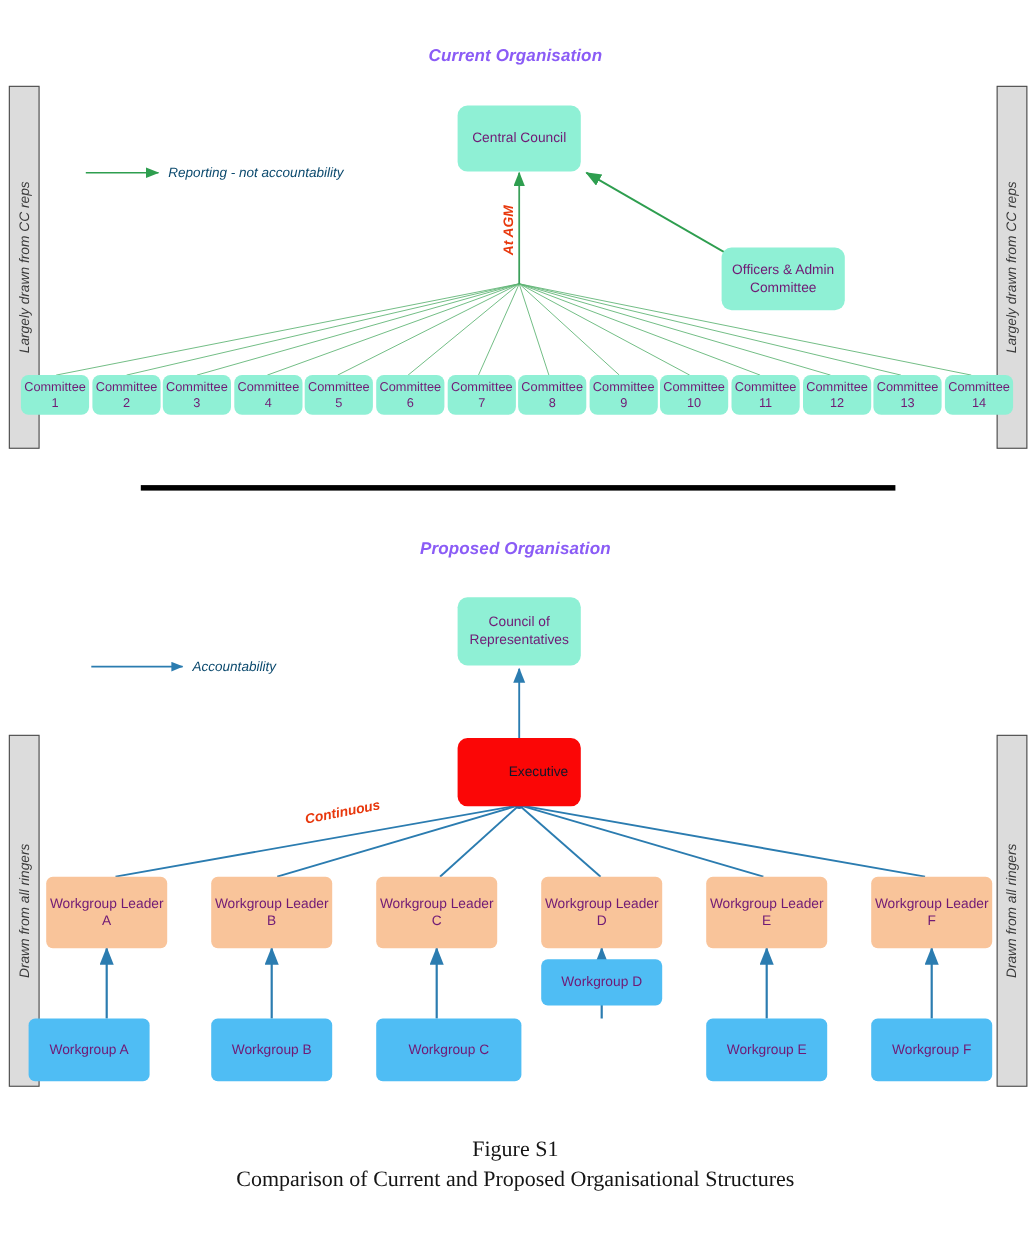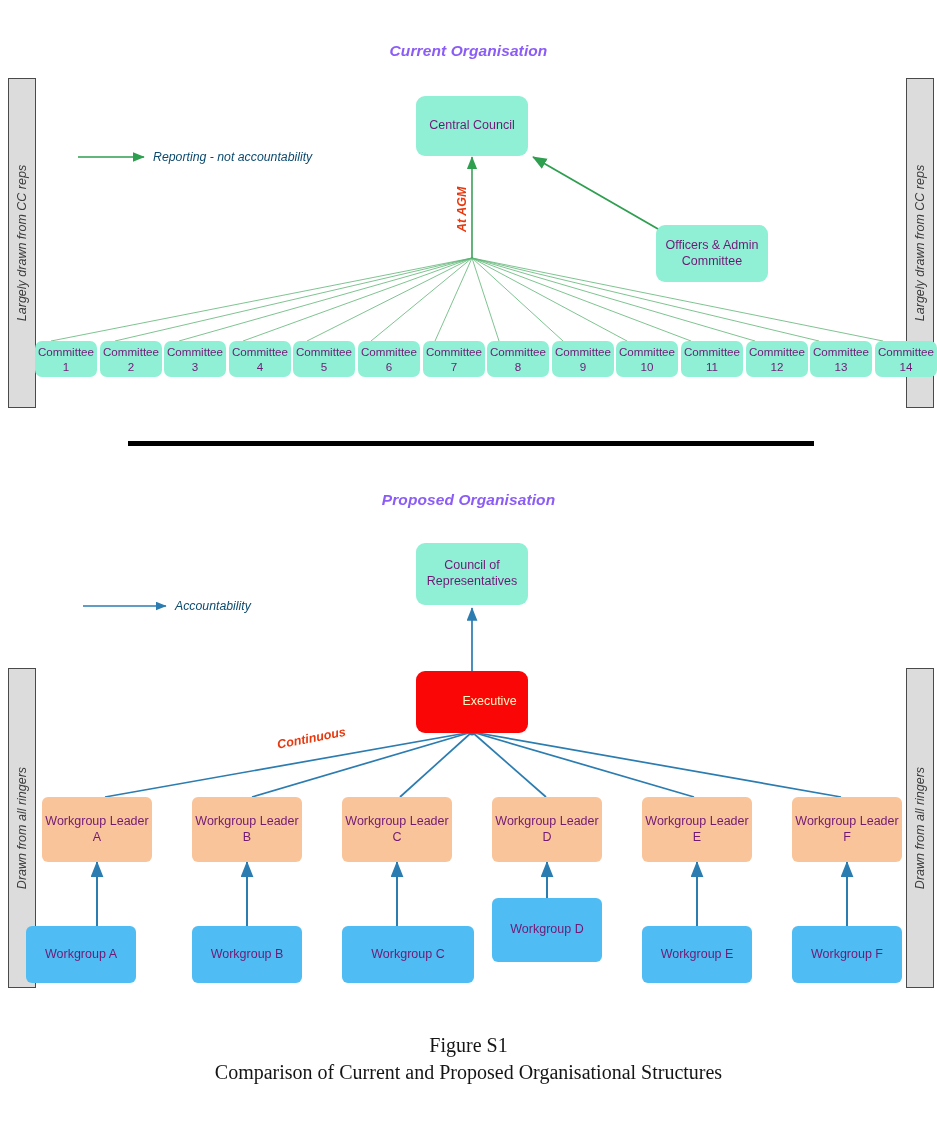--- a/index.html
+++ b/index.html
@@ -62,28 +62,27 @@
     justify-content: center;
     text-align: center;
     font-size: 12.5px;
     line-height: 1.25;
     color: #701a75;
     font-family: "Liberation Sans", sans-serif;
     z-index: 5;
   }
   .node.mint      { background: #8ff0d5; border-radius: 9px; }
   .node.mint-flat { background: #8ff0d5; border-radius: 7px; }
-  .node.red       { background: #fb0606; border-radius: 9px; color: #fef9c3; padding-left: 35px; }
+  .node.red       { background: #fb0606; border-radius: 9px; color: #0f172a; padding-left: 35px; }
   .node.peach     { background: #f9c49a; border-radius: 6px; }
   .node.blue      { background: #4fbdf4; border-radius: 6px; }
 
   .committee {
     font-size: 11.6px;
     line-height: 1.3;
-    margin-left: 16px;
   }
   .legend-text {
     font-size: 12.3px;
     font-style: italic;
     color: #0c4a6e;
     white-space: nowrap;
     font-family: "Liberation Sans", sans-serif;
   }
 
   
@@ -310,21 +309,21 @@
       <div class="node peach" style="left: 792px; top: 797px; width: 110px; height: 65px; flex-direction: column;">
         <span>Workgroup Leader</span>
         <span>F</span>
       </div>
     </div>
 
   <div id="workgroup-row">
       <div class="node blue" style="left: 26px; top: 926px; width: 110px; height: 57px;">Workgroup A</div>
       <div class="node blue" style="left: 192px; top: 926px; width: 110px; height: 57px;">Workgroup B</div>
       <div class="node blue" style="left: 342px; top: 926px; width: 132px; height: 57px;">Workgroup C</div>
-      <div class="node blue" style="left: 492px; top: 898px; width: 110px; height: 64px;">Workgroup D</div>
+      <div class="node blue" style="left: 492px; top: 872px; width: 110px; height: 42px;">Workgroup D</div>
       <div class="node blue" style="left: 642px; top: 926px; width: 110px; height: 57px;">Workgroup E</div>
       <div class="node blue" style="left: 792px; top: 926px; width: 110px; height: 57px;">Workgroup F</div>
     </div>
 
   <div class="caption" style="left:0; top:1032px;">
     <div>Figure S1</div>
     <div>Comparison of Current and Proposed Organisational Structures</div>
   </div>
 
 </div>

